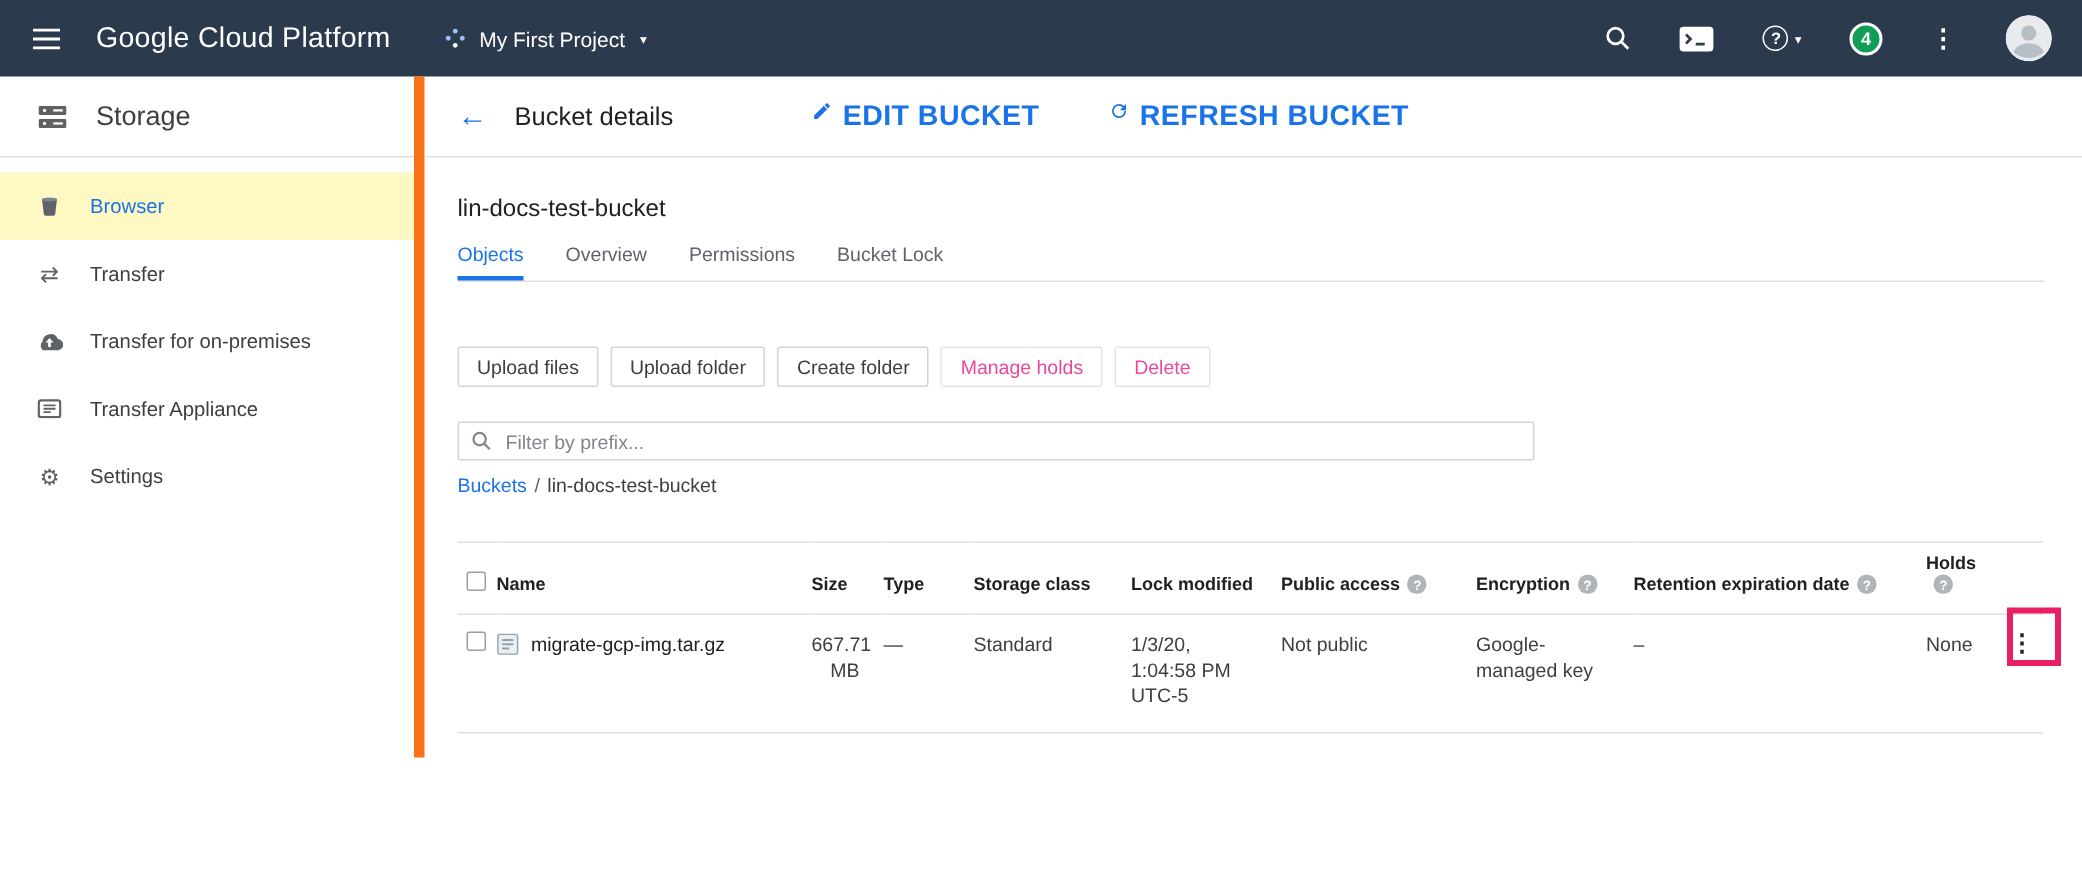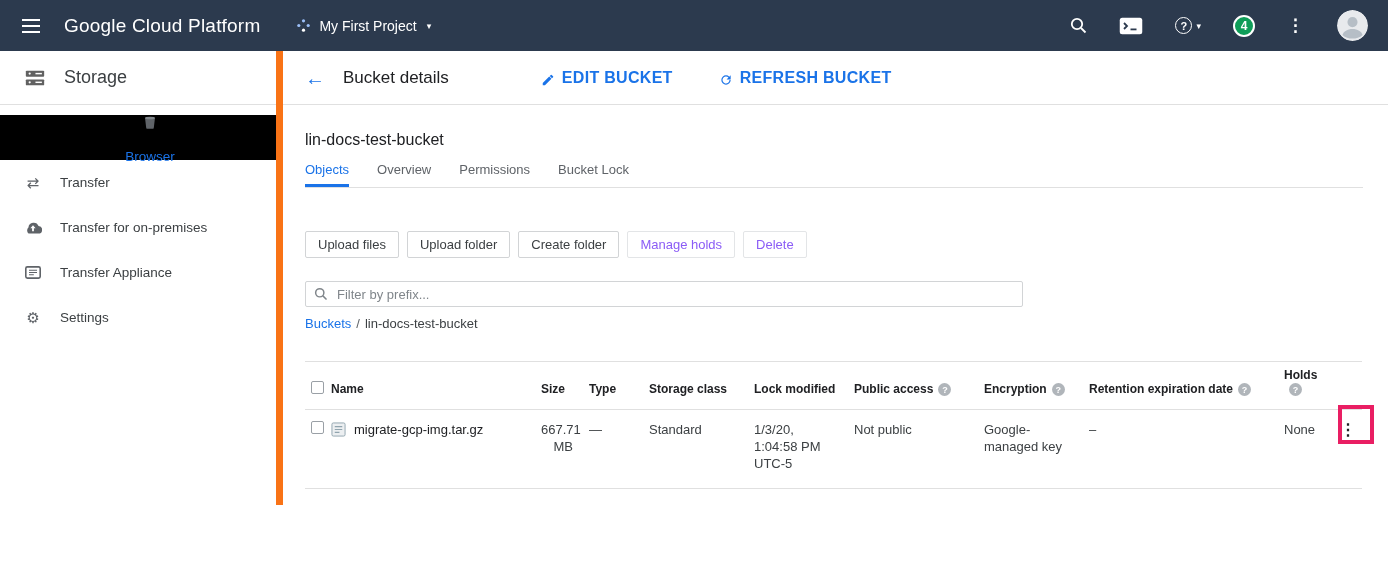--- a/index.html
+++ b/index.html
@@ -39,41 +39,41 @@
   .content-row{display:flex;height:454px;}
   
   .sidebar{width:283px;border-right:7px solid #f97316;flex-shrink:0;}
   .sidebar-header{height:54px;display:flex;align-items:center;gap:18px;
     padding-left:24px;border-bottom:1px solid #e0e0e0;}
   .sidebar-title{font-size:18px;color:#3c4043;}
   .sidenav{padding-top:10px;}
   .nav-item{height:45px;display:flex;align-items:center;gap:18px;padding-left:24px;
     font-size:13.5px;color:#3c4043;cursor:pointer;}
   .nav-item .nicon{width:18px;display:flex;justify-content:center;color:#5f6368;font-size:15px;}
-  .nav-item.active{background:#000000;color:var(--accent-blue);flex-direction:column;}
+  .nav-item.active{background:#fef9c3;color:var(--accent-blue);}
   
   .main{flex:1;min-width:0;}
   .main-header{height:54px;border-bottom:1px solid #e0e0e0;display:flex;align-items:center;
     padding-left:22px;}
   .back-arrow{color:var(--accent-blue);font-size:20px;cursor:pointer;margin-right:18px;line-height:1;}
   .page-title{font-size:17px;color:#202124;margin-right:92px;}
-  .hdr-action{display:flex;align-items:flex-end;gap:7px;color:var(--accent-blue);
-    font-size:16px;font-weight:bold;letter-spacing:.3px;cursor:pointer;margin-right:46px;}
+  .hdr-action{display:flex;align-items:flex-start;gap:7px;color:var(--accent-blue);
+    font-size:19px;font-weight:bold;letter-spacing:.3px;cursor:pointer;margin-right:46px;}
   .hdr-action .aicon{font-size:14px;display:flex;align-items:center;}
   .main-body{padding:0 25px 0 22px;}
   .bucket-name{margin-top:26px;font-size:16px;font-weight:500;color:#202124;}
   
   .tabs{display:flex;gap:28px;margin-top:13px;border-bottom:1px solid #e0e0e0;}
   .tab{font-size:13px;color:#5f6368;padding-bottom:10px;cursor:pointer;}
   .tab.active{color:var(--accent-blue);padding-bottom:7px;border-bottom:3px solid var(--accent-blue);}
   
   .toolbar{margin-top:43px;display:flex;gap:8px;}
   .gbtn{height:27px;padding:0 12px;background:#fff;border:1px solid #d2d4d6;border-radius:2px;
     font-family:Liberation Sans, sans-serif;font-size:13px;color:#3c4043;cursor:pointer;}
-  .gbtn:disabled,.gbtn.disabled{color:#8b5cf6;border-color:#e3e5e7;cursor:default;}
+  .gbtn:disabled,.gbtn.disabled{color:#ec4899;border-color:#e3e5e7;cursor:default;}
   
   .filter-box{margin-top:23px;width:718px;height:26px;border:1px solid #d2d4d6;border-radius:2px;
     display:flex;align-items:center;padding:0 8px;gap:7px;}
   .filter-box input{border:none;outline:none;flex:1;font-size:13px;color:#3c4043;
     font-family:"Liberation Sans",sans-serif;background:transparent;}
   .filter-box input::placeholder{color:#80868b;}
   
   .breadcrumb{margin-top:9px;font-size:13px;color:#5f6368;}
   .breadcrumb .bc-link{color:var(--accent-blue);cursor:pointer;text-decoration:none;}
   .breadcrumb .bc-sep{padding:0 5px;}

